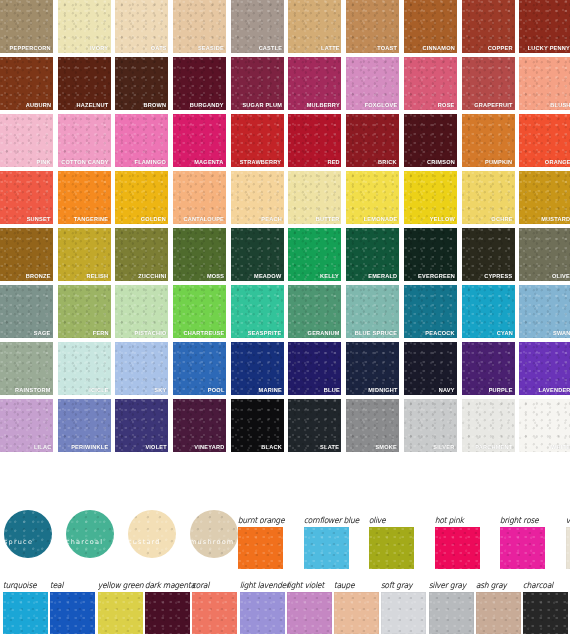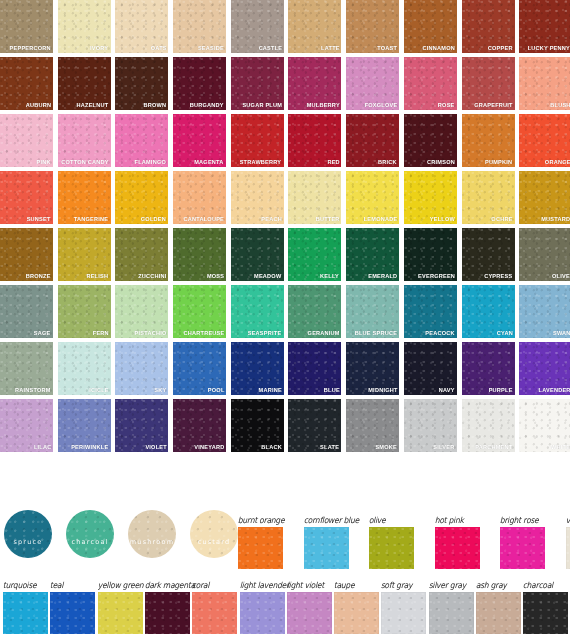--- a/index.html
+++ b/index.html
@@ -72,21 +72,21 @@
     position: absolute; inset: 0;
     background-image:
       radial-gradient(circle at 25% 30%, rgba(255,255,255,.18) 0 1px, transparent 1.5px),
       radial-gradient(circle at 65% 60%, rgba(0,0,0,.10) 0 1px, transparent 1.5px),
       radial-gradient(circle at 45% 85%, rgba(255,255,255,.12) 0 1px, transparent 1.5px);
     background-size: 9px 9px, 12px 12px, 14px 14px;
   }
   .circle .clbl {
     position: absolute; left: 0; right: 0;
     bottom: 12px;
-    text-align: center;
+    text-align: left;
     color: #ffffff;
     font-family: "DejaVu Sans", sans-serif;
     font-size: 6.5px;
     letter-spacing: 1.2px;
     opacity: .92;
   }
 
   
   .script-lbl {
     font-family: "DejaVu Sans", sans-serif;
@@ -453,29 +453,29 @@
           <div class="clbl">spruce</div>
         </div>
       </div>
       <div class="circle-wrap">
         <div class="circle" style="background: rgb(70, 178, 148);">
           <div class="tex"></div>
           <div class="clbl">charcoal</div>
         </div>
       </div>
       <div class="circle-wrap">
+        <div class="circle" style="background: rgb(243, 223, 182);">
+          <div class="tex"></div>
+          <div class="clbl">custard</div>
+        </div>
+      </div>
+      <div class="circle-wrap">
         <div class="circle" style="background: rgb(221, 205, 177);">
           <div class="tex"></div>
           <div class="clbl">mushroom</div>
-        </div>
-      </div>
-      <div class="circle-wrap">
-        <div class="circle" style="background: rgb(243, 223, 182);">
-          <div class="tex"></div>
-          <div class="clbl">custard</div>
         </div>
       </div>
     </div>
 
   <div id="script-top" style="position: absolute; left: 0px; top: 0px; width: 570px; height: 640px; pointer-events: none;">
       <div class="sq-item" style="left: 238px; top: 527px;">
         <div class="cap script-lbl" style="pointer-events: auto;">burnt orange</div>
         <div class="sq" style="background: rgb(241, 112, 28); pointer-events: auto;">
           <div class="tex"></div>
         </div>

